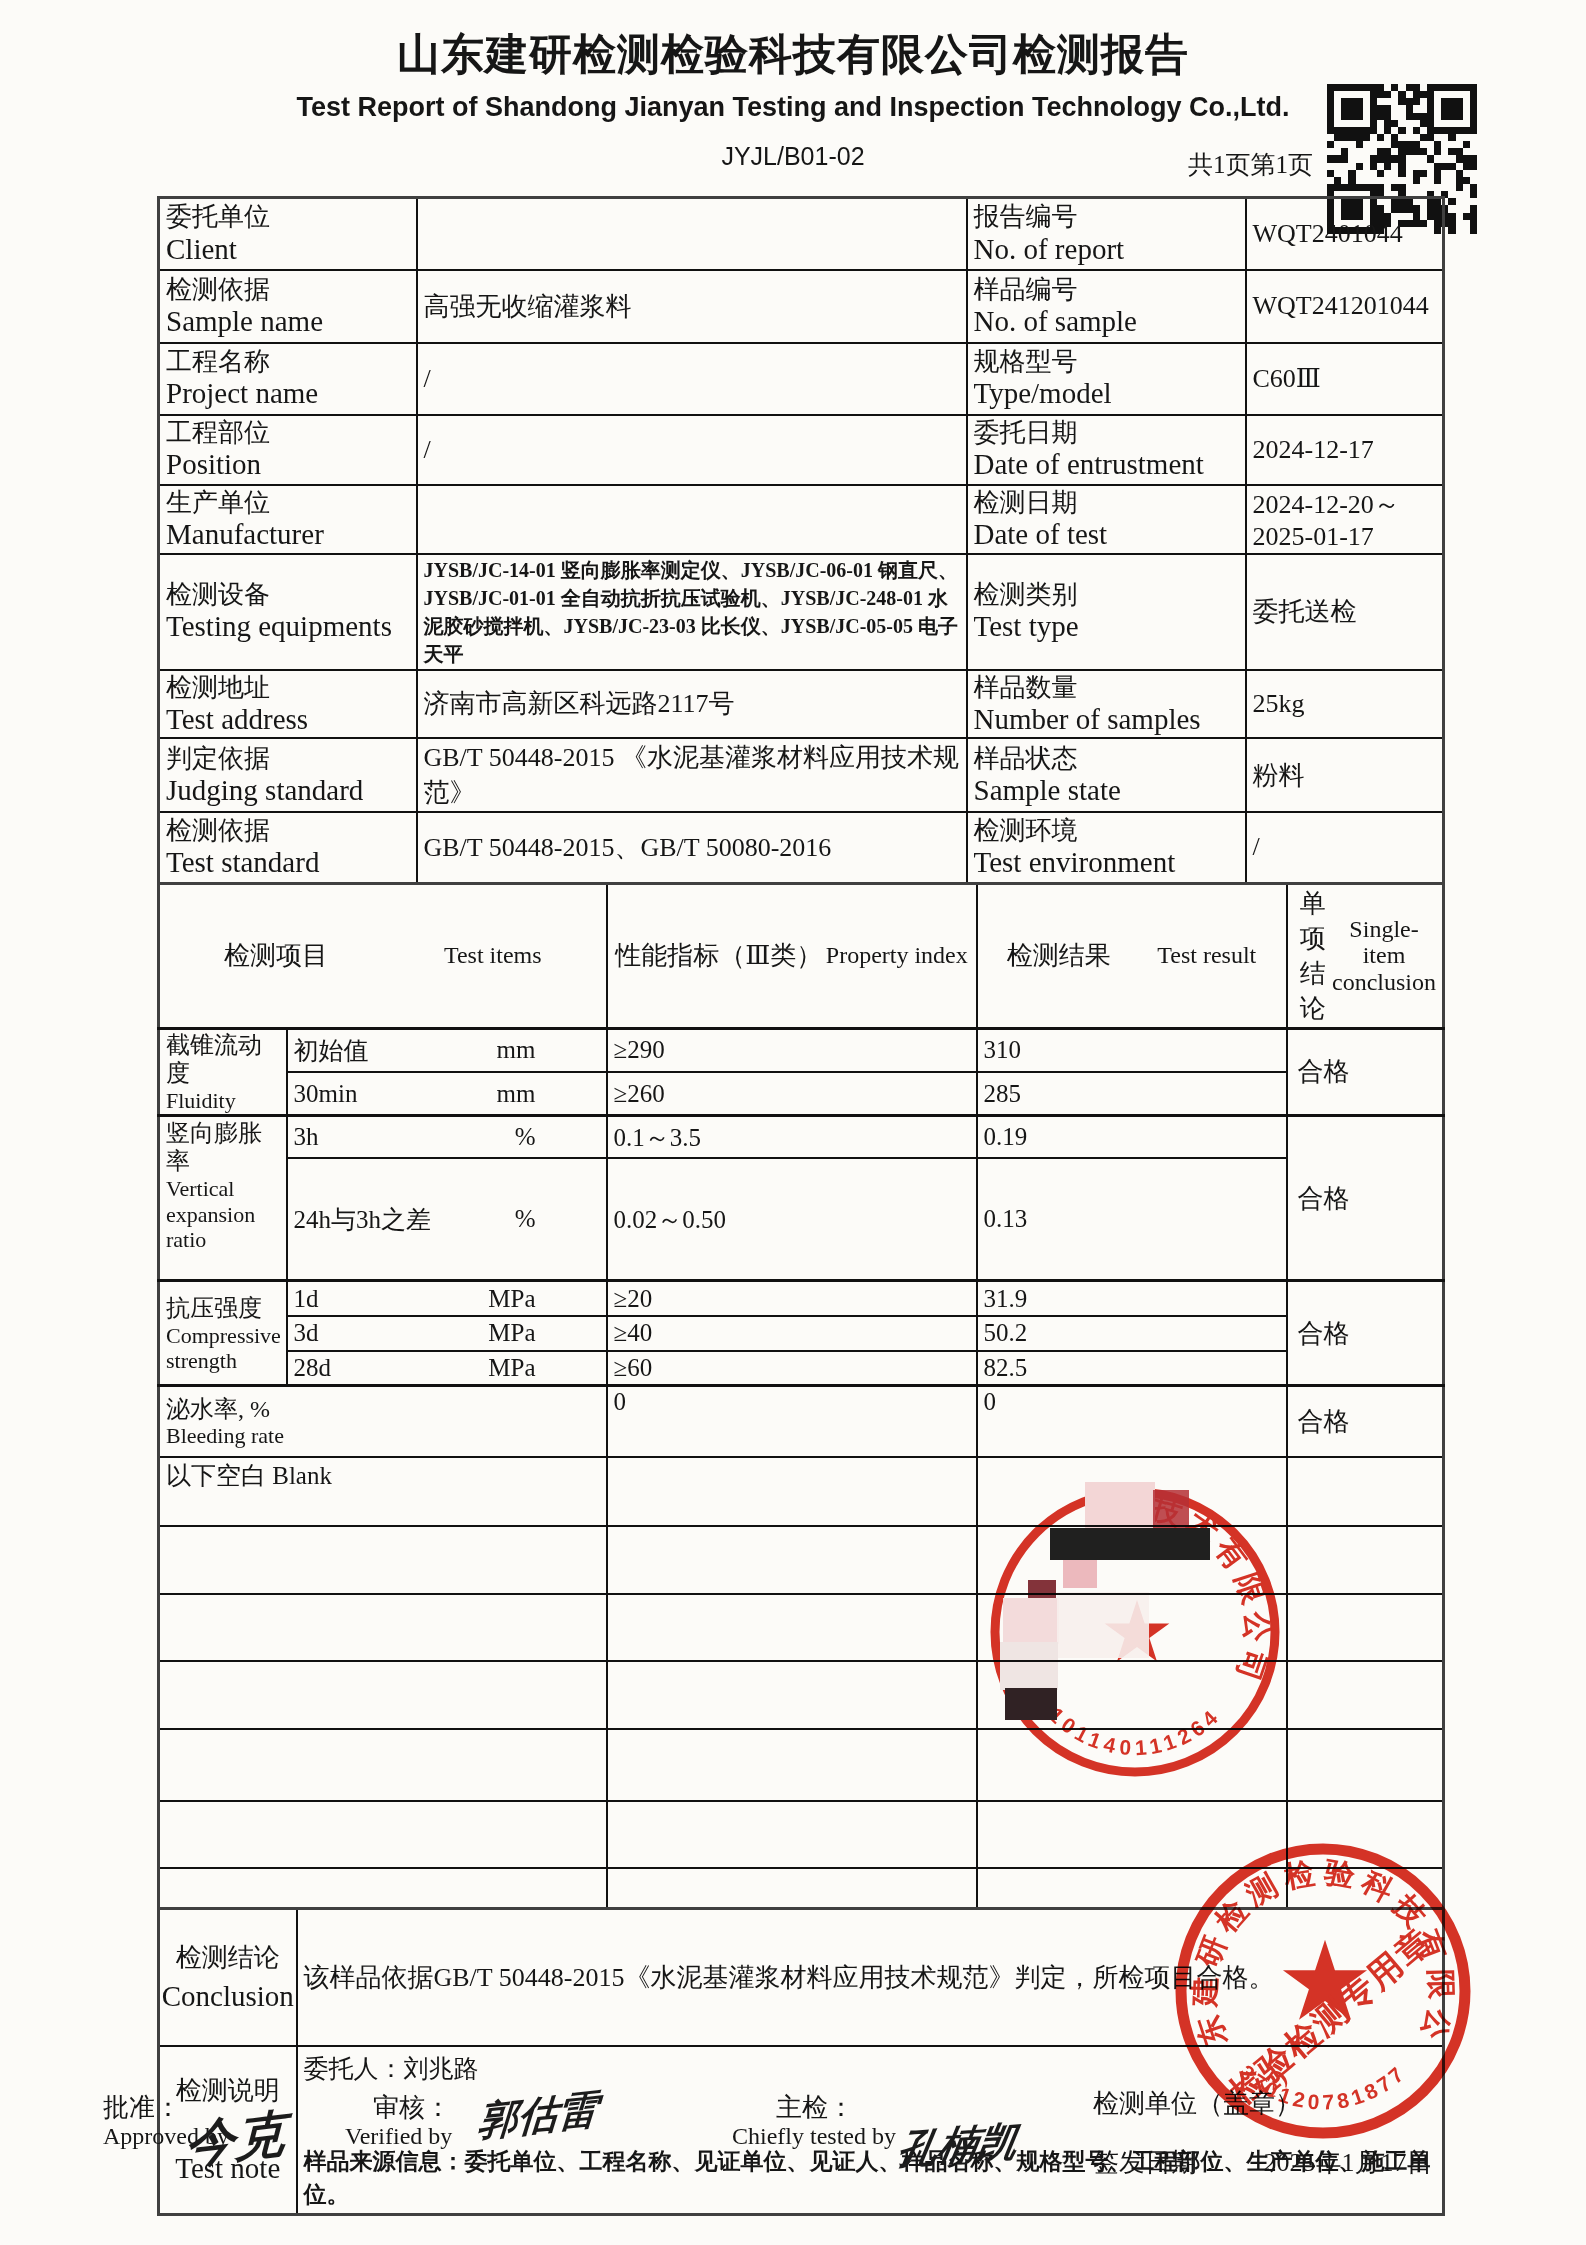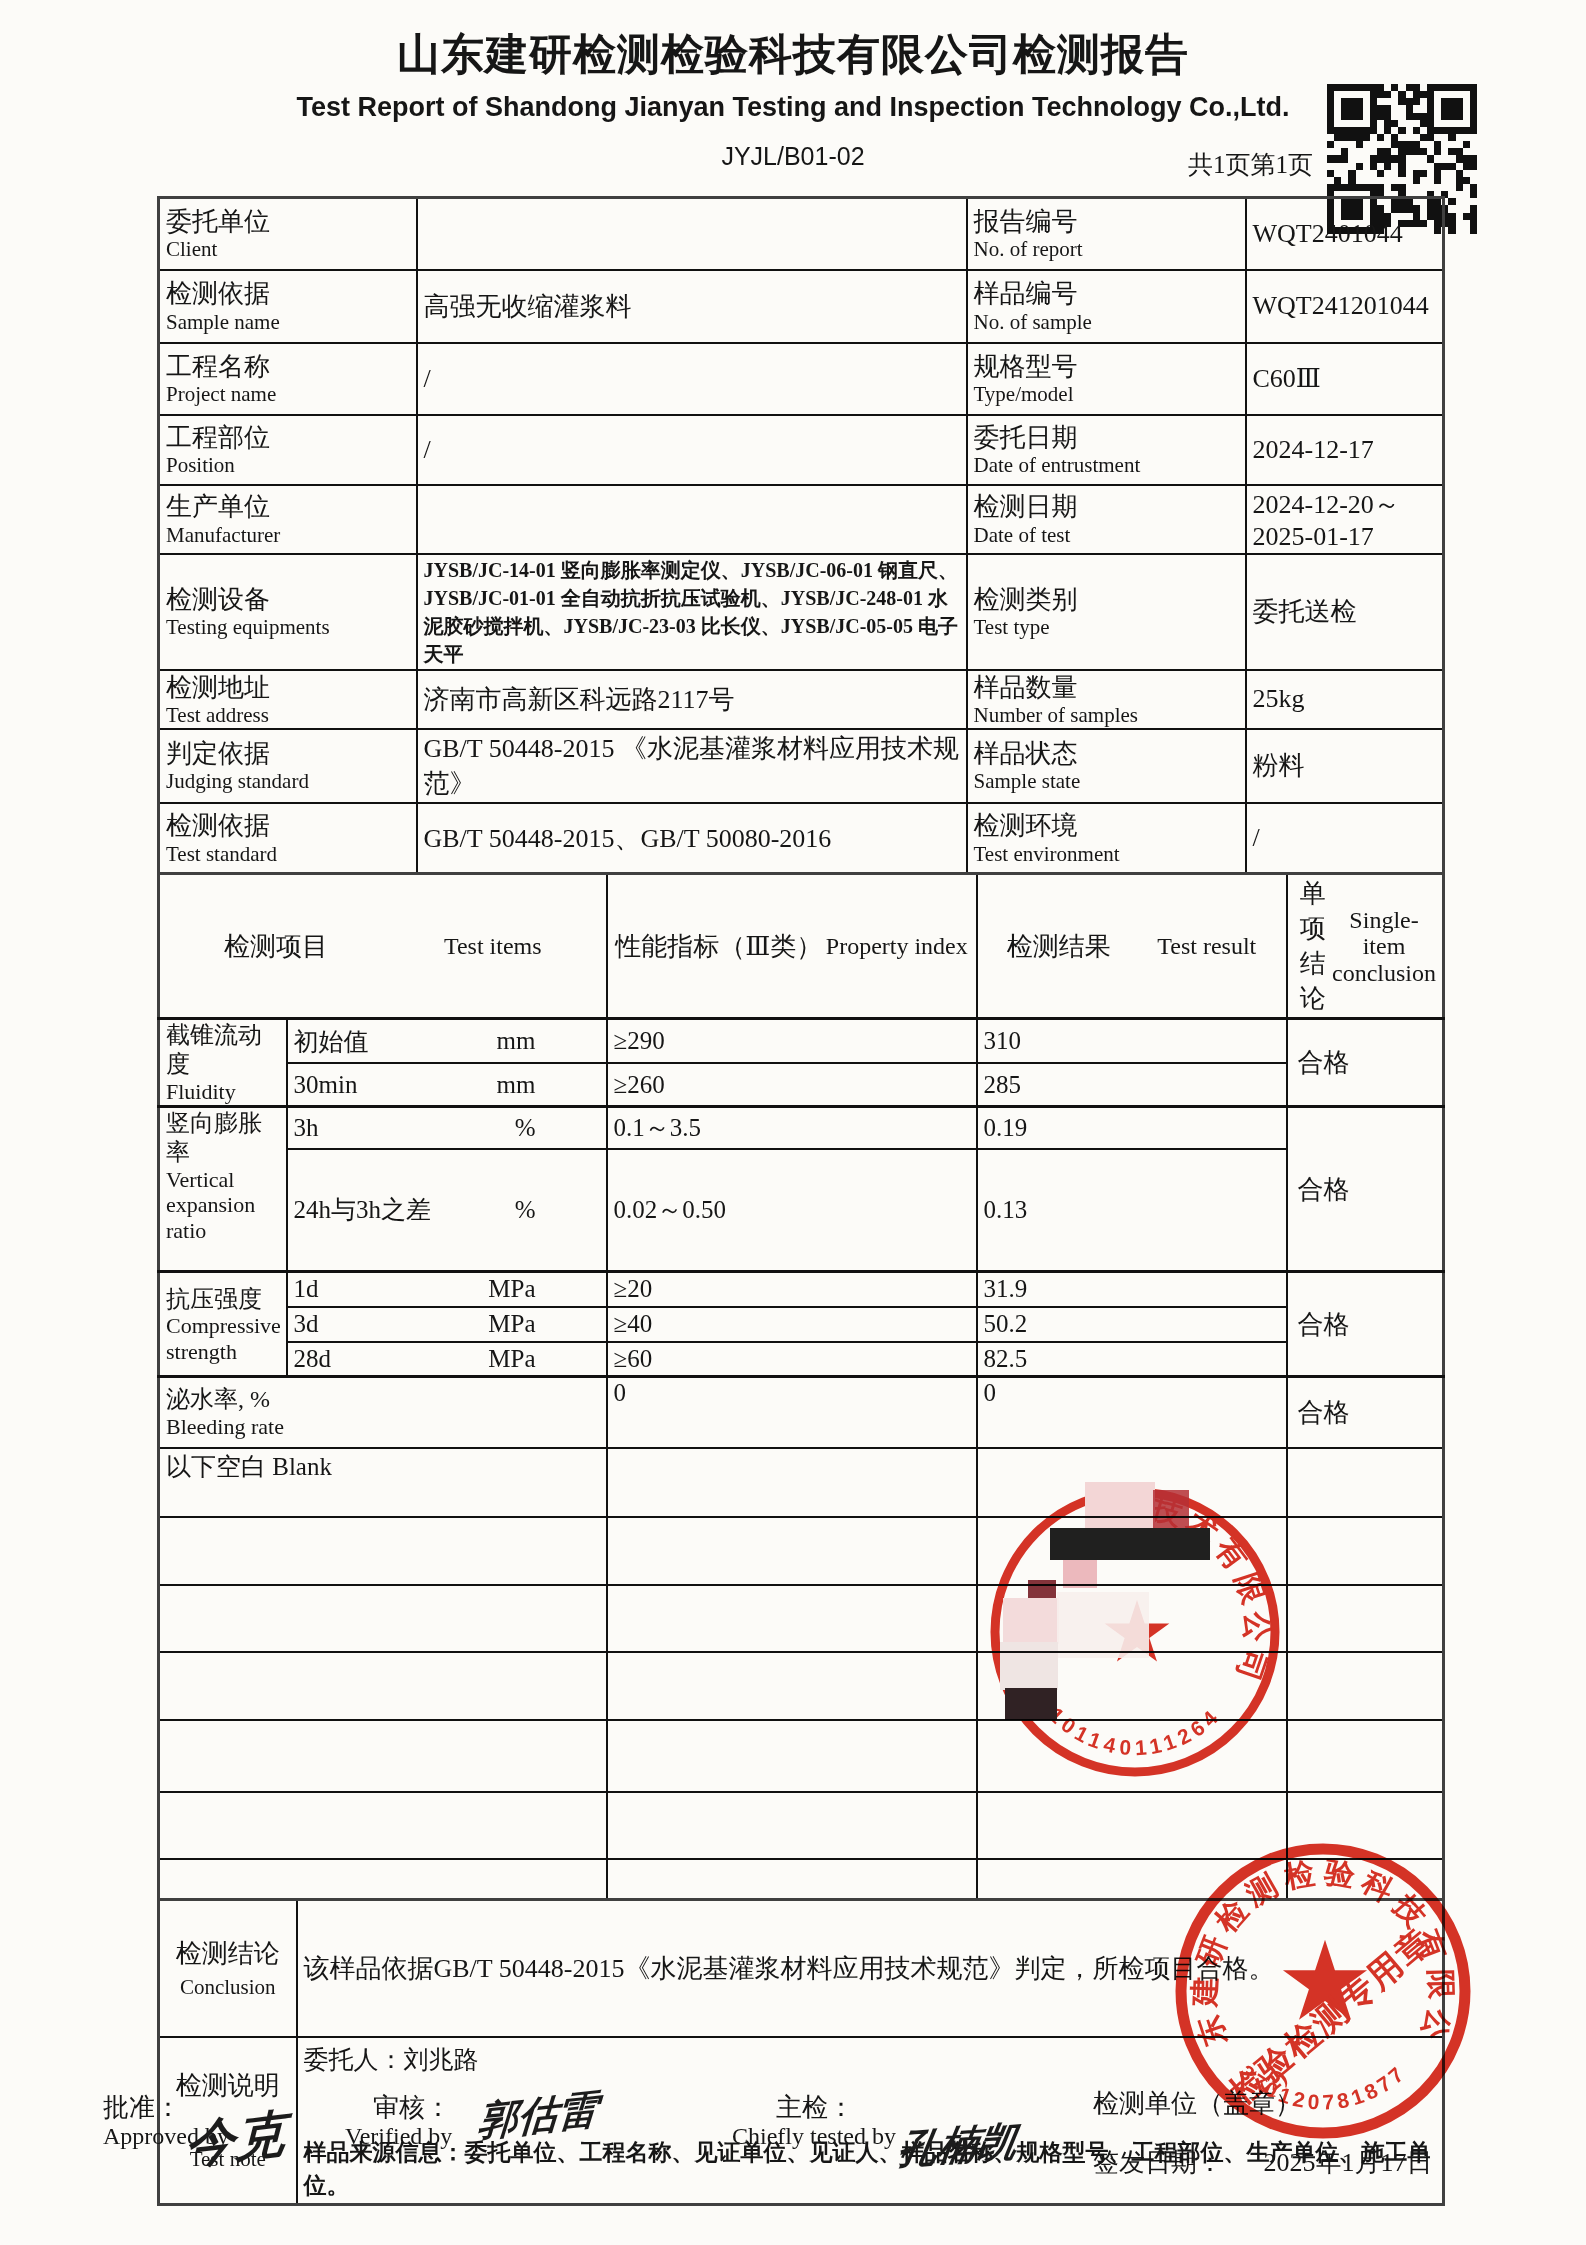--- a/index.html
+++ b/index.html
@@ -17,21 +17,21 @@
   .cma{left:126px;top:38px;width:166px;text-align:center;}
   .cma-num{font-family:"Liberation Sans","DejaVu Sans",sans-serif;font-size:23px;letter-spacing:.5px;margin-top:-2px;}
   .qr{left:1327px;top:84px;width:150px;height:150px;}
   
   .tables{left:157px;top:196px;width:1285px;}
   table{border-collapse:collapse;table-layout:fixed;width:1285px;}
   td,th{border:2px solid #111;padding:1px 6px;overflow:hidden;vertical-align:middle;
         font-weight:normal;text-align:left;}
   table{border:3px solid #404040;}
   .zh{font-size:26px;line-height:1.2;}
-  .en{font-size:21px;line-height:1.15;}
+  .en{font-size:29px;line-height:1.15;}
   .lblcell{height:100%;}
   .lblcell .inner{display:flex;flex-direction:column;justify-content:space-between;height:100%;}
   .valcell{font-size:26px;}
   .equip{font-size:20px;font-weight:600;line-height:1.4;letter-spacing:0;}
   
   .rt th{text-align:center;}
   .rt .hwrap{display:flex;justify-content:space-around;align-items:center;height:100%;}
   .rt .hzh{font-size:26px;}
   .rt .hen{font-size:24px;line-height:1.1;}
   .gname .inner{display:flex;flex-direction:column;justify-content:space-between;height:100%;}

